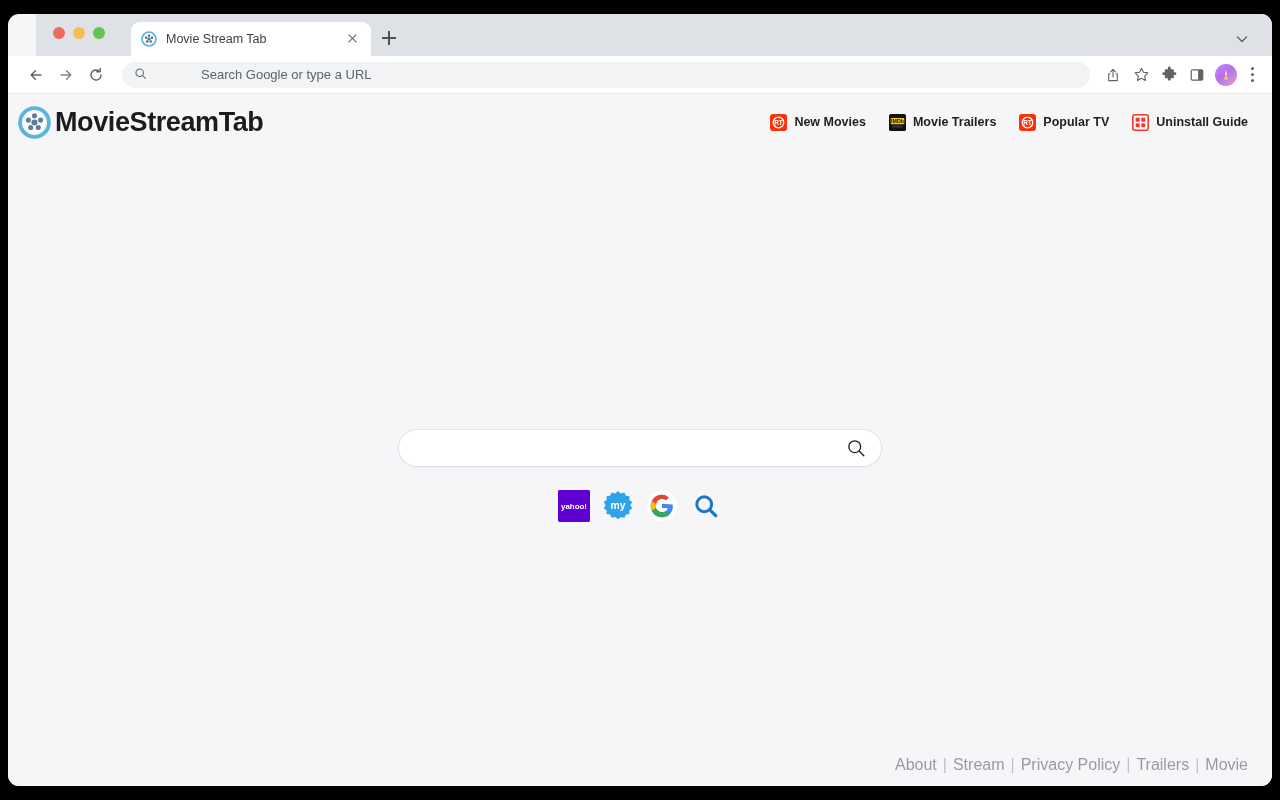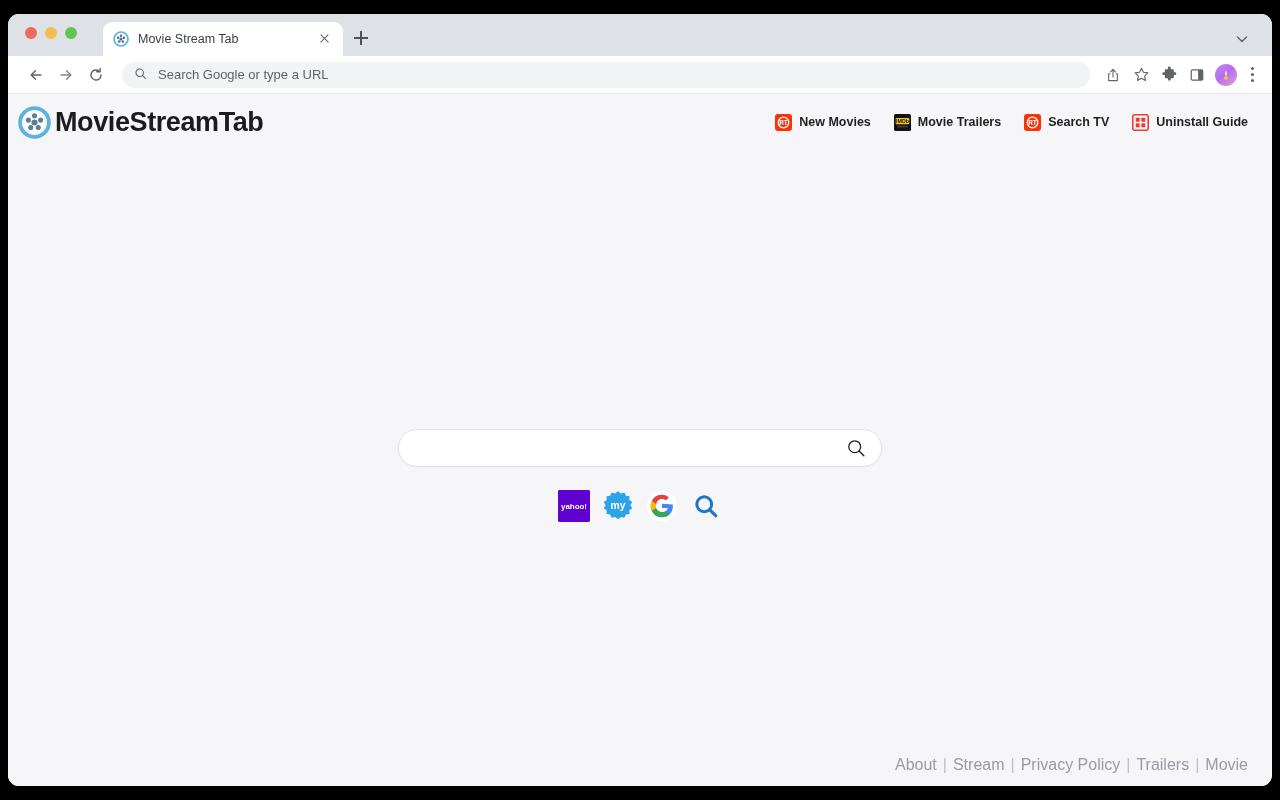--- a/index.html
+++ b/index.html
@@ -23,20 +23,21 @@
   }
 
   
   .tabstrip {
     height: 42px;
     background: #dee1e6;
     position: relative;
     display: flex;
     align-items: flex-end;
     flex: 0 0 auto;
+    margin-left: 28px;
   }
   .traffic {
     position: absolute;
     left: 17px; top: 13px;
     display: flex; gap: 8px;
     align-items: center;
   }
   .dot { width: 12px; height: 12px; border-radius: 50%; }
   .dot.red { background: #ed6b5e; }
   .dot.yellow { background: #f4bf50; }
@@ -128,20 +129,21 @@
     padding: 0 12px;
     gap: 11px;
     min-width: 0;
   }
   .omnibox-text {
     font-size: 13px;
     color: #5f6368;
     white-space: nowrap;
     overflow: hidden;
     text-overflow: ellipsis;
+    margin-left: 43px;
   }
   .tb-icon {
     width: 26px; height: 26px;
     display: flex; align-items: center; justify-content: center;
     flex: 0 0 auto;
   }
   .avatar-btn {
     width: 22px; height: 22px;
     border-radius: 50%;
     background: linear-gradient(140deg, #c58af9 0%, #b36ef0 45%, #e8a0c8 100%);
@@ -414,21 +416,21 @@
         </a>
 
         <a class="nav-link">
           <span class="nav-ico">
             <svg viewBox="0 0 20 20" width="17" height="17">
               <rect x="0" y="0" width="20" height="20" rx="3.4" fill="#fa320a"></rect>
               <circle cx="10" cy="10" r="6.2" fill="none" stroke="#ffffff" stroke-width="1.5"></circle>
               <text x="10" y="13" font-family="Liberation Sans, sans-serif" font-size="7.6" font-weight="bold" fill="#ffffff" text-anchor="middle">RT</text>
             </svg>
           </span>
-          <span class="nav-label">Search TV</span>
+          <span class="nav-label">Popular TV</span>
         </a>
 
         <a class="nav-link">
           <span class="nav-ico">
             <svg viewBox="0 0 20 20" width="17" height="17">
               <rect x="0.9" y="0.9" width="18.2" height="18.2" rx="2.4" fill="none" stroke="#f33a2e" stroke-width="1.9"></rect>
               <rect x="4.4" y="4.4" width="4.6" height="4.6" rx="0.7" fill="#f33a2e"></rect>
               <rect x="11" y="4.4" width="4.6" height="4.6" rx="0.7" fill="#f33a2e"></rect>
               <rect x="4.4" y="11" width="4.6" height="4.6" rx="0.7" fill="#f33a2e"></rect>
               <rect x="11" y="11" width="4.6" height="4.6" rx="0.7" fill="#f33a2e"></rect>

